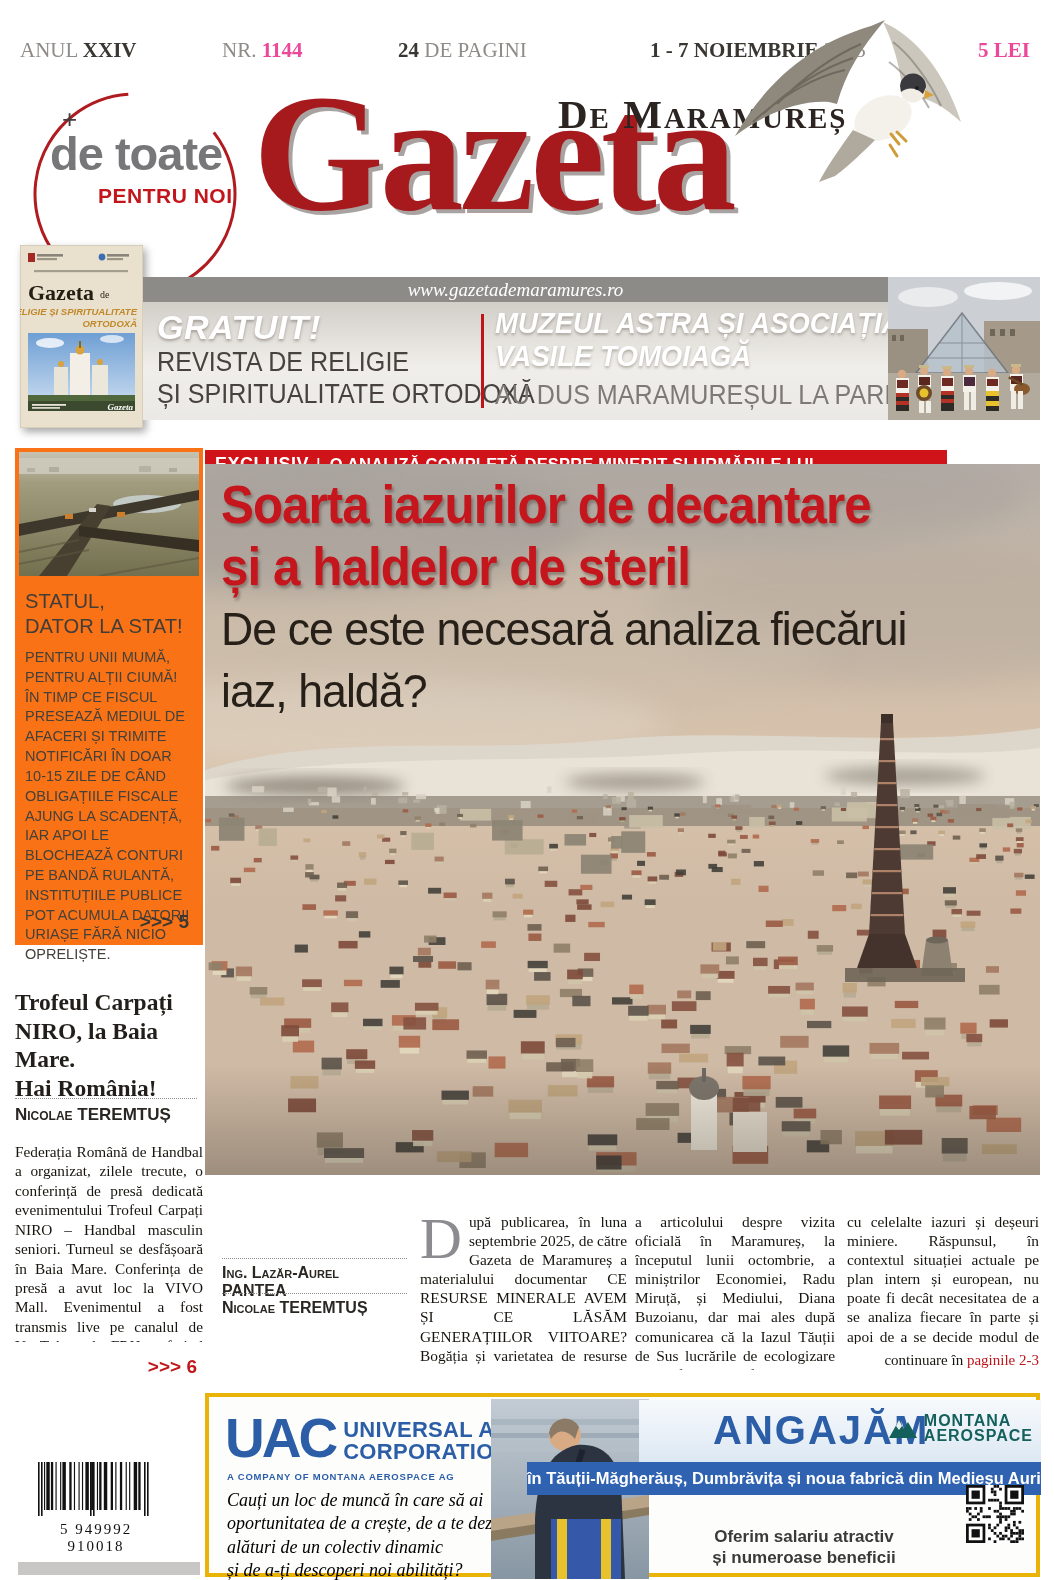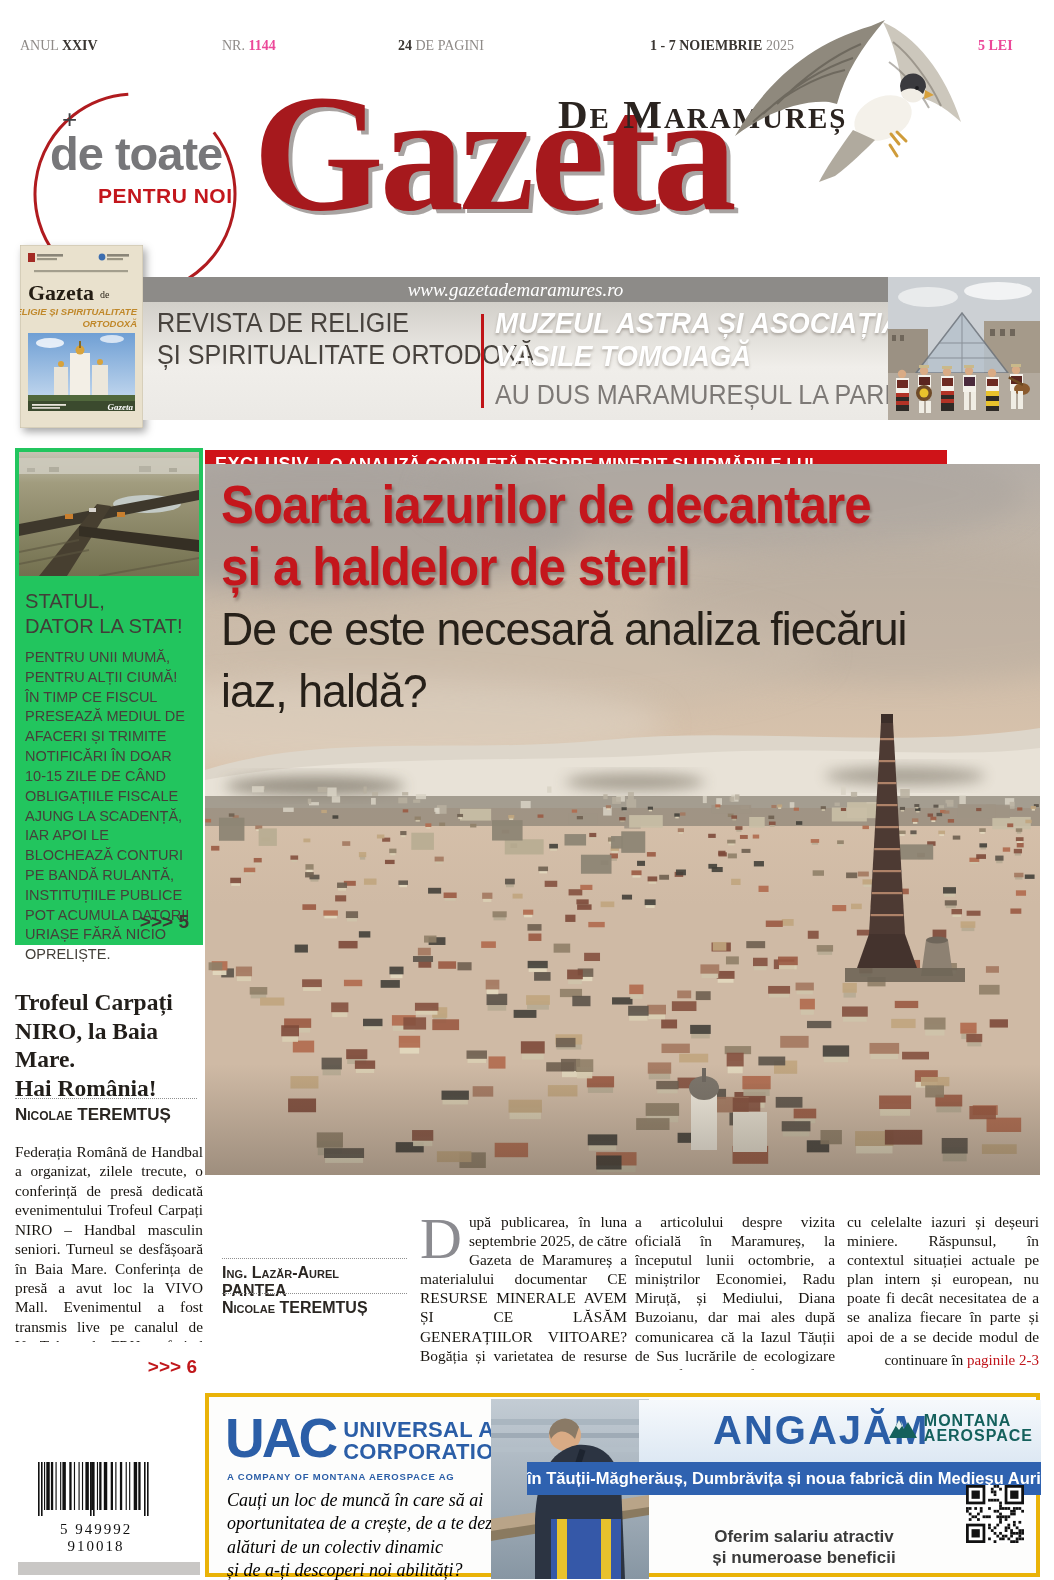--- a/index.html
+++ b/index.html
@@ -3,21 +3,21 @@
 <meta charset="utf-8">
 <style>
   *{margin:0;padding:0;box-sizing:border-box}
   body{width:1054px;height:1580px;background:#ffffff;font-family:"Liberation Sans",sans-serif;position:relative;overflow:hidden}
   .abs{position:absolute}
   .sc{font-variant:small-caps}
   .preline{white-space:pre-line}
   svg{display:block}
 
   
-  .topbar{position:absolute;top:38px;left:0;width:1054px;height:26px;font-family:"Liberation Serif",serif;font-size:14px;color:#3a3632}
+  .topbar{position:absolute;top:38px;left:0;width:1054px;height:26px;font-family:"Liberation Serif",serif;font-size:21px;color:#3a3632}
   .topbar .it{position:absolute;white-space:nowrap}
   .muted{color:#8f8b88}
   .red{color:#ec4899}
   .b{font-weight:bold}
 
   
   #arc{left:30px;top:86px;width:215px;height:220px}
   #plus{left:62px;top:104px;font-size:26px;color:#3f3f42}
   #detoate{left:50px;top:126px;font-size:47px;font-weight:bold;color:#77777a;letter-spacing:-1px}
   #pentrunoi{left:98px;top:184px;font-size:21px;font-weight:bold;color:#c3161c;letter-spacing:.5px}
@@ -35,21 +35,21 @@
   .pr-right{position:absolute;left:352px;top:5px}
   .pr-white{font-size:29px;font-weight:800;font-style:italic;color:#fff;text-shadow:0 2px 3px rgba(90,80,70,.4);transform:scaleX(.95);transform-origin:left;white-space:nowrap;line-height:1.15}
   #prline3{font-size:27px;color:#7d7976;transform:scaleX(.93);transform-origin:left;white-space:nowrap;margin-top:6px}
   #prref{font-size:17px;font-weight:bold;color:#c0141a;margin-left:10px;transform:none;display:inline-block}
   #parisphoto{left:888px;top:277px;width:152px;height:143px}
 
   
   #minicover{left:20px;top:245px;width:123px;height:183px;box-shadow:3px 4px 8px rgba(0,0,0,.35)}
 
   
-  #leftpanel{left:15px;top:448px;width:188px;height:497px;background:#22c55e}
+  #leftpanel{left:15px;top:448px;width:188px;height:497px;background:#f97316}
   #minephoto{position:absolute;left:4px;top:4px;width:180px;height:124px}
   #statultitle{position:absolute;left:10px;top:140px;font-size:21px;line-height:1.2;color:#423d38;transform:scaleX(.96);transform-origin:left}
   #statulbody{position:absolute;left:10px;top:200px;width:170px;font-size:14.8px;line-height:1.34;color:#45403a;transform:scaleX(.98);transform-origin:left}
   #statulref{position:absolute;right:14px;bottom:12px;font-size:19px;font-weight:bold;color:#3c3732}
 
   #trofeutitle{left:15px;top:988px;width:190px;font-family:"Liberation Serif",serif;font-weight:bold;font-size:23.5px;line-height:1.22;color:#221e1a}
   #trofeuauthor{left:15px;top:1098px;width:182px;border-top:1px dotted #8f8f8f;padding-top:6px;font-size:17px;font-weight:bold;color:#2a2622}
   #trofeubody{left:15px;top:1142px;width:188px;height:200px;font-family:"Liberation Serif",serif;font-size:15.3px;line-height:1.27;text-align:justify;color:#17140f;overflow:hidden}
   #trofeuref{left:15px;top:1356px;width:182px;text-align:right;font-size:19px;font-weight:bold;color:#c0171b}
 
@@ -159,20 +159,21 @@
   <rect x="8" y="150" width="107" height="16" fill="#51683c"></rect>
   <rect x="8" y="156" width="107" height="10" fill="rgba(20,20,20,.35)"></rect>
   <rect x="12" y="159" width="34" height="1.8" fill="#e8e4da"></rect>
     <rect x="12" y="162" width="28" height="1.8" fill="#d8d4ca"></rect>
   <text x="113" y="165" text-anchor="end" font-family="Liberation Serif,serif" font-style="italic" font-weight="bold" font-size="9" fill="#ffffff">Gazeta</text>
 </svg>
 
 <div id="urlbar" class="abs">www.gazetademaramures.ro</div>
 <div id="promo" class="abs">
   <div class="pr-left">
+    <div id="gratuit">GRATUIT!</div>
     <div class="pr-dark">REVISTA DE RELIGIE</div>
     <div class="pr-dark">ȘI SPIRITUALITATE ORTODOXĂ</div>
   </div>
   <div id="prdiv"></div>
   <div class="pr-right">
     <div class="pr-white">MUZEUL ASTRA ȘI ASOCIAȚIA</div>
     <div class="pr-white">VASILE TOMOIAGĂ</div>
     <div id="prline3"><span>AU DUS MARAMUREȘUL LA PARIS</span><span id="prref">&gt;&gt;&gt; 8-9</span></div>
   </div>
 </div>

